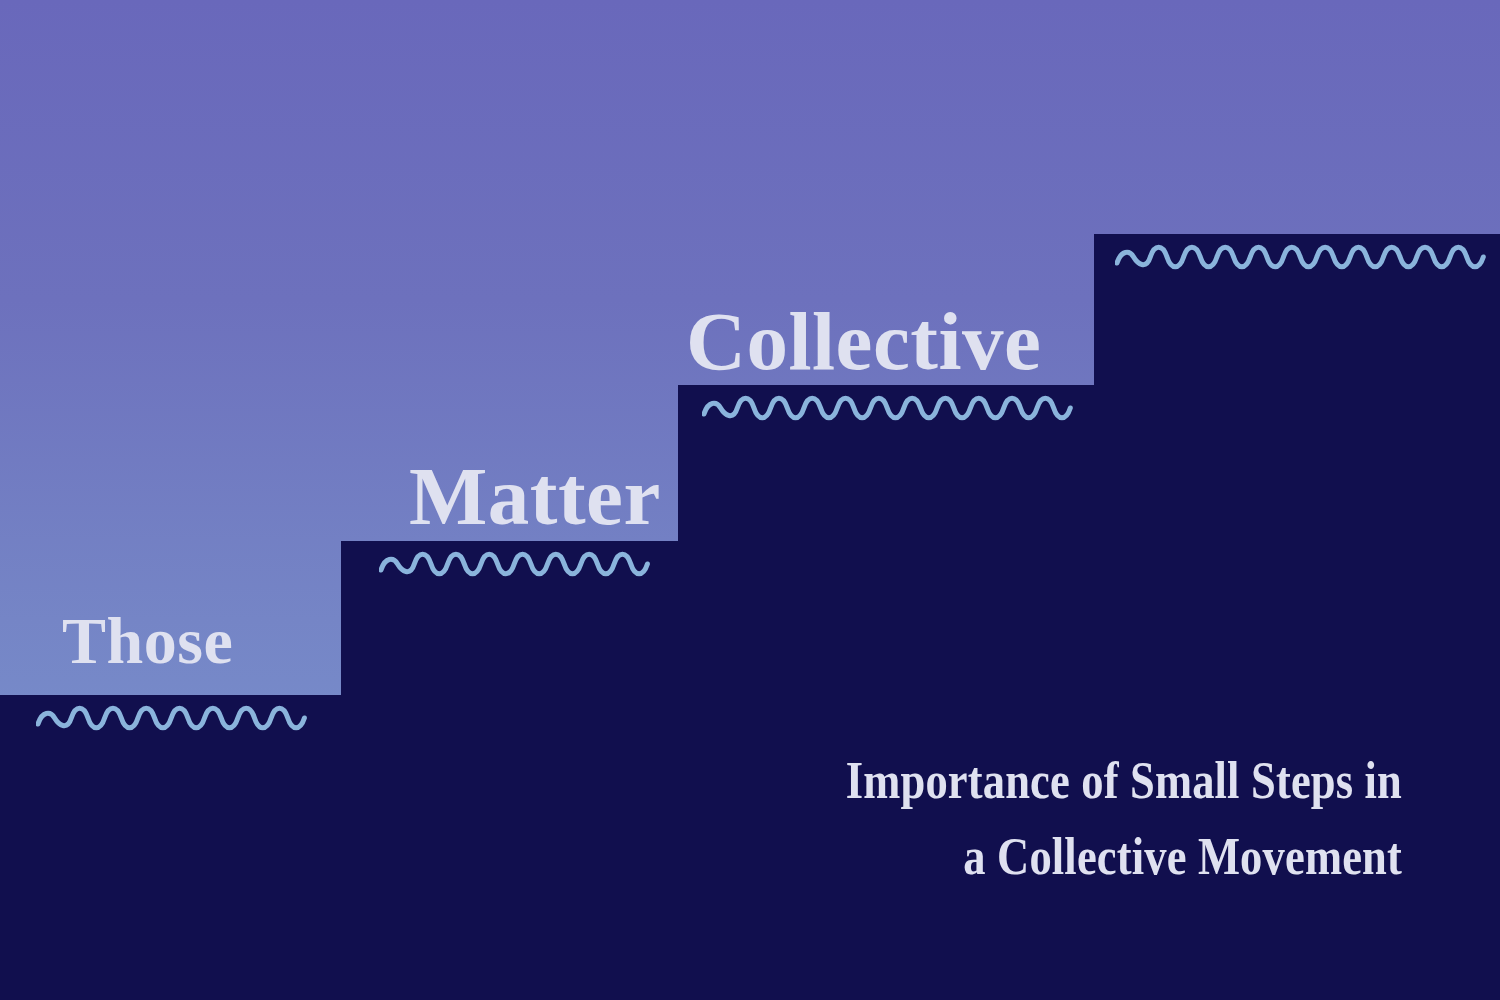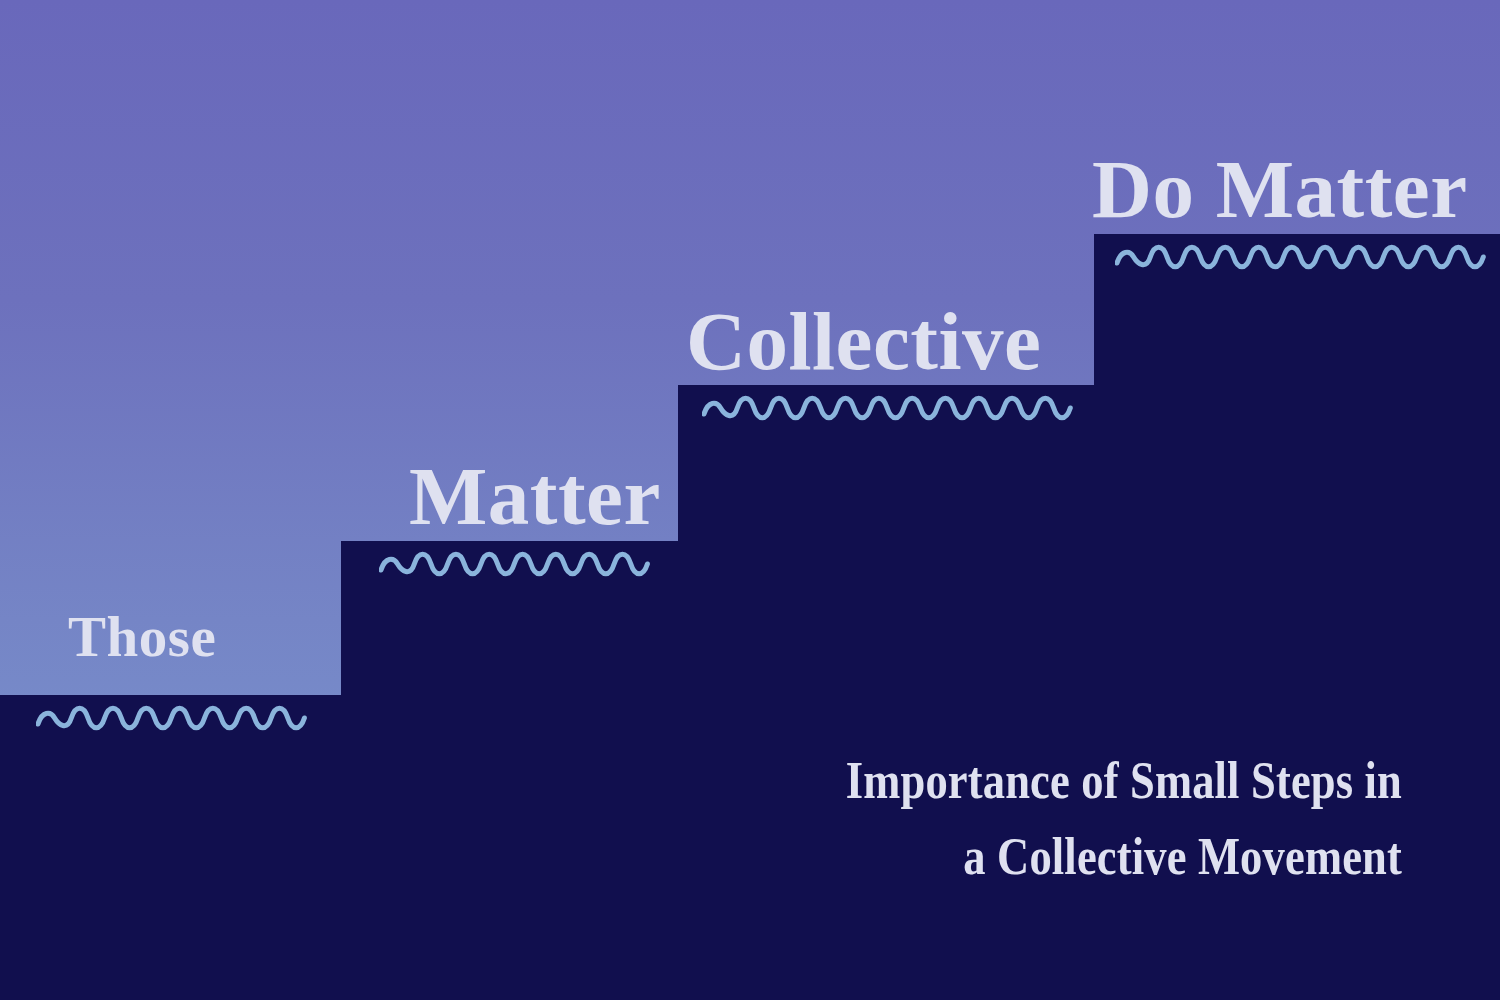--- a/index.html
+++ b/index.html
@@ -59,27 +59,26 @@
 </head>
 <body>
 
 <div id="poster">
 
   <div class="stair" style="left:0px; top:695px; width:341px; height:305px;"></div>
   <div class="stair" style="left:341px; top:541px; width:337px; height:459px;"></div>
   <div class="stair" style="left:678px; top:385px; width:416px; height:615px;"></div>
   <div class="stair" style="left:1094px; top:234px; width:406px; height:766px;"></div>
 
-  <div class="step-word" style="left:68px; top:608px; font-size:57px;">Those</div>
+  <div class="step-word" style="left:62px; top:608px; font-size:66px;">Those</div>
 
   <div class="step-word" style="left:409px; top:455px; font-size:83px;">Matter</div>
 
   <div class="step-word" style="left:686px; top:300px; font-size:83px;">Collective</div>
 
-  <div class="step-word" style="left:1092px; top:148px; font-size:83px;">Do Matter</div>
 
   <svg class="wave" style="left:36px; top:700px;" width="272" height="36" viewBox="0 0 272 36" fill="none" xmlns="http://www.w3.org/2000/svg">
     <path d="M2 24 C 6.2 11, 14.5 11, 18.6 18 S 31.1 31, 35.3 18 S 47.8 5, 52 18
              S 64.4 31, 68.6 18 S 81.1 5, 85.3 18 S 97.7 31, 101.9 18 S 114.4 5, 118.6 18
              S 131 31, 135.2 18 S 147.7 5, 151.9 18 S 164.3 31, 168.5 18 S 181 5, 185.2 18
              S 197.6 31, 201.8 18 S 214.3 5, 218.5 18 S 230.9 31, 235.1 18 S 247.6 5, 251.8 18
              S 264.2 31, 268.4 18" stroke="#8ab4dc" stroke-width="5" stroke-linecap="round"></path>
   </svg>
 
   <svg class="wave" style="left:379px; top:546px;" width="272" height="36" viewBox="0 0 272 36" fill="none" xmlns="http://www.w3.org/2000/svg">

